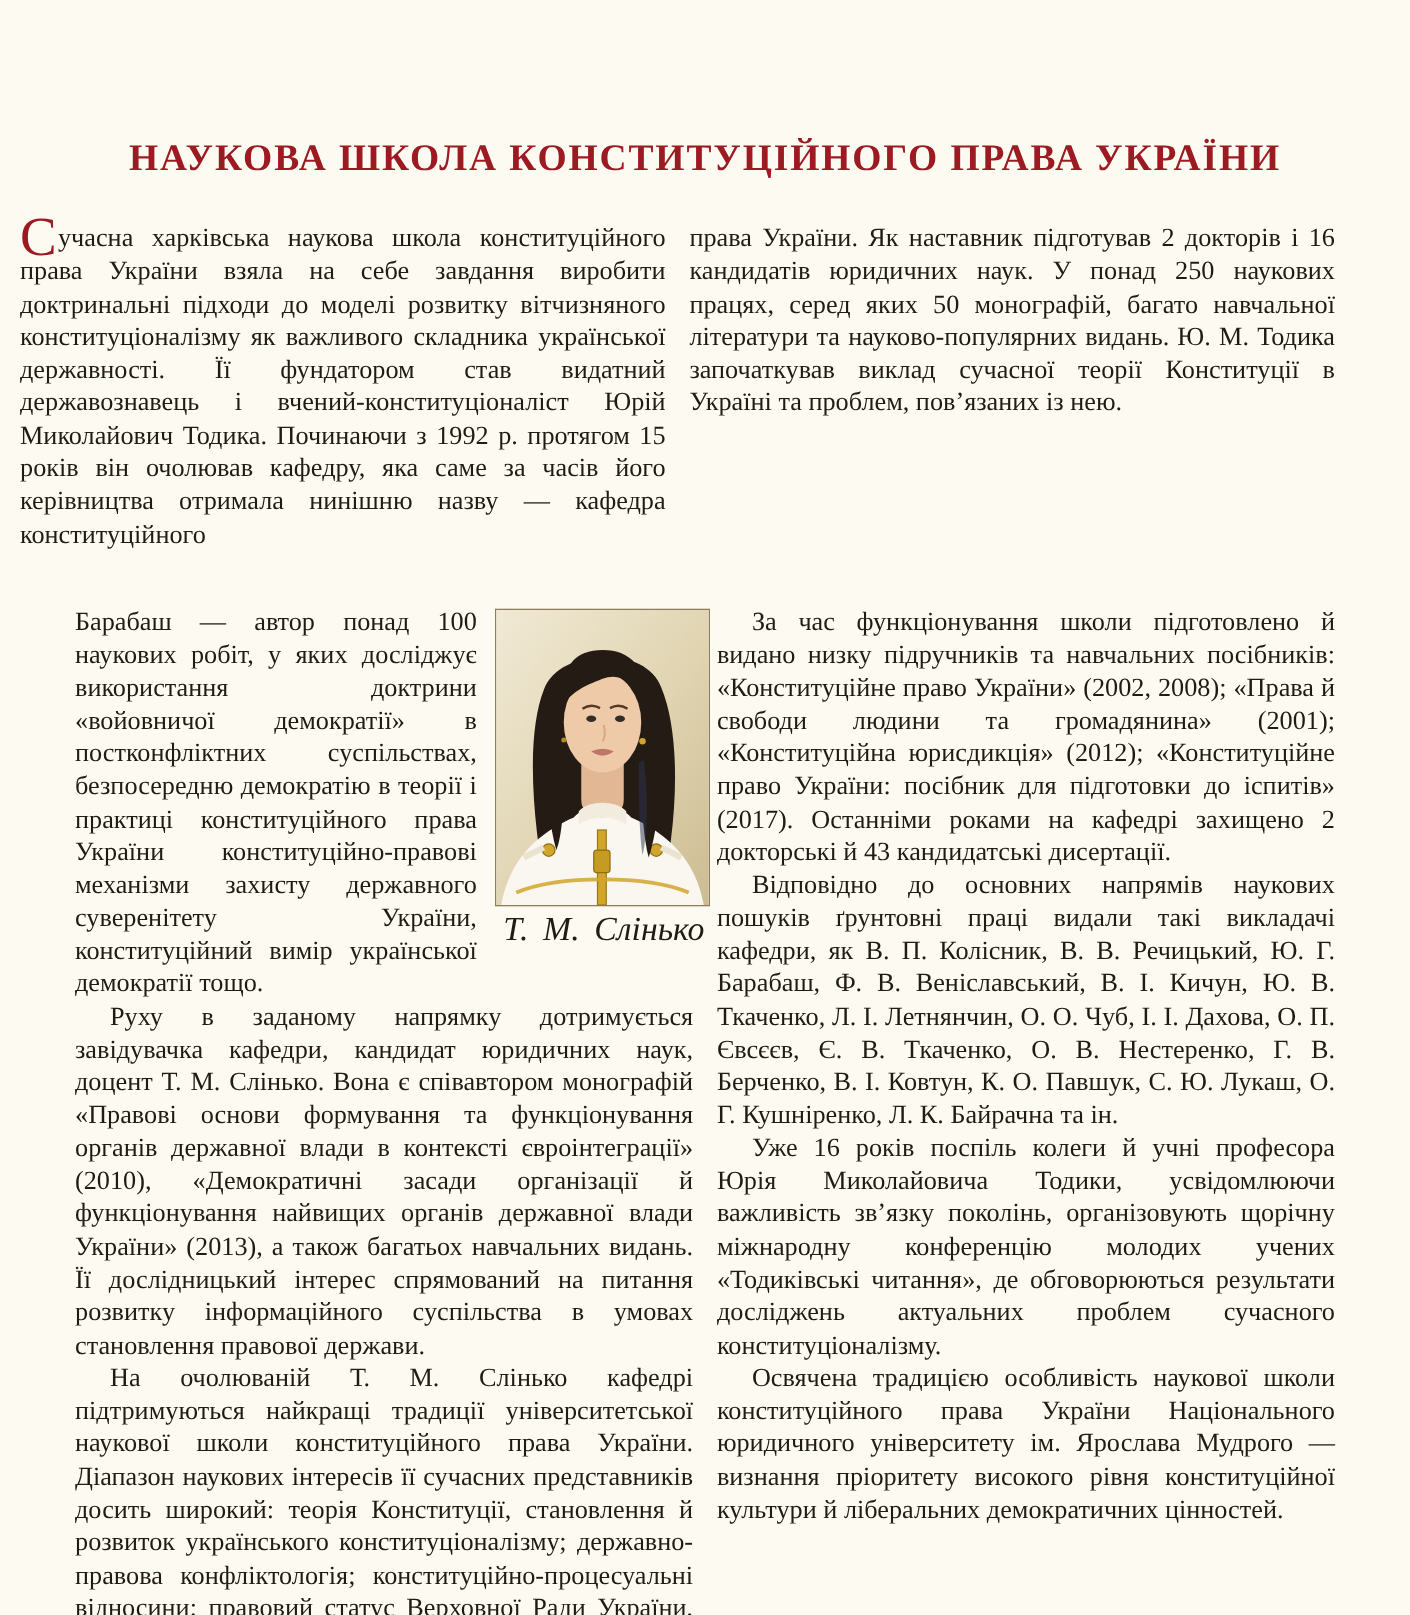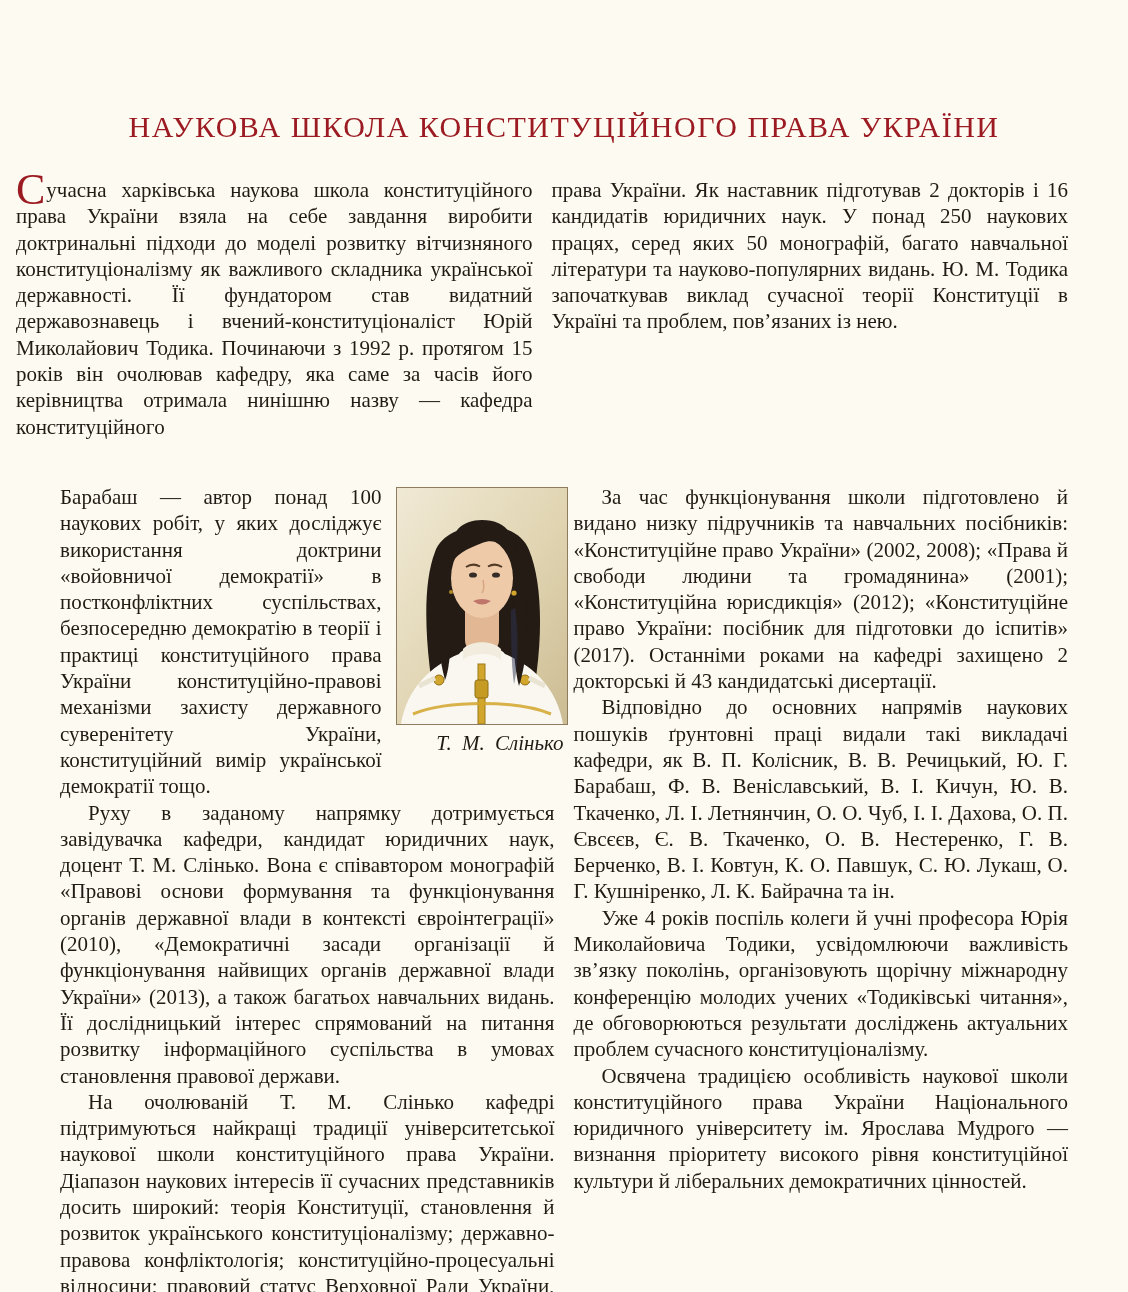--- a/index.html
+++ b/index.html
@@ -9,21 +9,21 @@
     height: 1292px;
     background: var(--background, #fdfbf1);
     color: var(--text, #211b15);
     font-family: "Liberation Serif", "DejaVu Serif", serif;
     overflow: hidden;
     position: relative;
   }
   .title {
     margin: 108px 60px 0 60px;
     text-align: center;
-    font-weight: 400;
+    font-weight: 700;
     font-size: 30px;
     line-height: 38px;
     letter-spacing: 1.5px;
     color: var(--accent, #9c1b23);
   }
   .row { display: flex; gap: 19px; padding: 0 60px; }
   .row-intro { margin-top: 31px; padding-left: 16px; }
   .row-main { margin-top: 44px; }
   .col { flex: 1 1 0; min-width: 0; }
   .body-p {
@@ -46,21 +46,21 @@
   }
   .photo-frame {
     border: 1px solid #8d7c5e;
     background: #e7dfc6;
     box-shadow: inset 0 0 0 1px #f6f2e4;
   }
   .photo-frame svg { display: block; width: 170px; height: 236px; }
   .caption {
     margin-top: 6px;
     font-style: italic;
-    font-size: 21px;
+    font-size: 27px;
     line-height: 24px;
     text-align: right;
     padding-right: 4px;
     word-spacing: 5px;
   }
 </style>
 </head>
 <body>
 
 <div class="page">
@@ -120,18 +120,18 @@
       </figure>
 
       <p class="body-p">Барабаш — автор понад 100 наукових робіт, у яких досліджує використання доктрини «войовничої демократії» в постконфліктних суспільствах, безпосередню демократію в теорії і практиці конституційного права України конституційно-правові механізми захисту державного суверенітету України, конституційний вимір української демократії тощо.</p>
       <p class="body-p indent">Руху в заданому напрямку дотримується завідувачка кафедри, кандидат юридичних наук, доцент Т. М. Слінько. Вона є співавтором монографій «Правові основи формування та функціонування органів державної влади в контексті євроінтеграції» (2010), «Демократичні засади організації й функціонування найвищих органів державної влади України» (2013), а також багатьох навчальних видань. Її дослідницький інтерес спрямований на питання розвитку інформаційного суспільства в умовах становлення правової держави.</p>
       <p class="body-p indent">На очолюваній Т. М. Слінько кафедрі підтримуються найкращі традиції університетської наукової школи конституційного права України. Діапазон наукових інтересів її сучасних представників досить широкий: теорія Конституції, становлення й розвиток українського конституціоналізму; державно-правова конфліктологія; конституційно-процесуальні відносини; правовий статус Верховної Ради України, Президента України; конституційні засади етнонаціональних і мовних відносин в Україні; конституційно-правовий статус людини та громадянина; проблеми тлумачення</p>
     </div>
 
     <div class="col">
       <p class="body-p indent">За час функціонування школи підготовлено й видано низку підручників та навчальних посібників: «Конституційне право України» (2002, 2008); «Права й свободи людини та громадянина» (2001); «Конституційна юрисдикція» (2012); «Конституційне право України: посібник для підготовки до іспитів» (2017). Останніми роками на кафедрі захищено 2 докторські й 43 кандидатські дисертації.</p>
       <p class="body-p indent">Відповідно до основних напрямів наукових пошуків ґрунтовні праці видали такі викладачі кафедри, як В. П. Колісник, В. В. Речицький, Ю. Г. Барабаш, Ф. В. Веніславський, В. І. Кичун, Ю. В. Ткаченко, Л. І. Летнянчин, О. О. Чуб, І. І. Дахова, О. П. Євсєєв, Є. В. Ткаченко, О. В. Нестеренко, Г. В. Берченко, В. І. Ковтун, К. О. Павшук, С. Ю. Лукаш, О. Г. Кушніренко, Л. К. Байрачна та ін.</p>
-      <p class="body-p indent">Уже 4 років поспіль колеги й учні професора Юрія Миколайовича Тодики, усвідомлюючи важливість зв’язку поколінь, організовують щорічну міжнародну конференцію молодих учених «Тодиківські читання», де обговорюються результати досліджень актуальних проблем сучасного конституціоналізму.</p>
+      <p class="body-p indent">Уже 16 років поспіль колеги й учні професора Юрія Миколайовича Тодики, усвідомлюючи важливість зв’язку поколінь, організовують щорічну міжнародну конференцію молодих учених «Тодиківські читання», де обговорюються результати досліджень актуальних проблем сучасного конституціоналізму.</p>
       <p class="body-p indent">Освячена традицією особливість наукової школи конституційного права України Національного юридичного університету ім. Ярослава Мудрого — визнання пріоритету високого рівня конституційної культури й ліберальних демократичних цінностей.</p>
     </div>
   </div>
 
 </div>
 
 </body></html>

